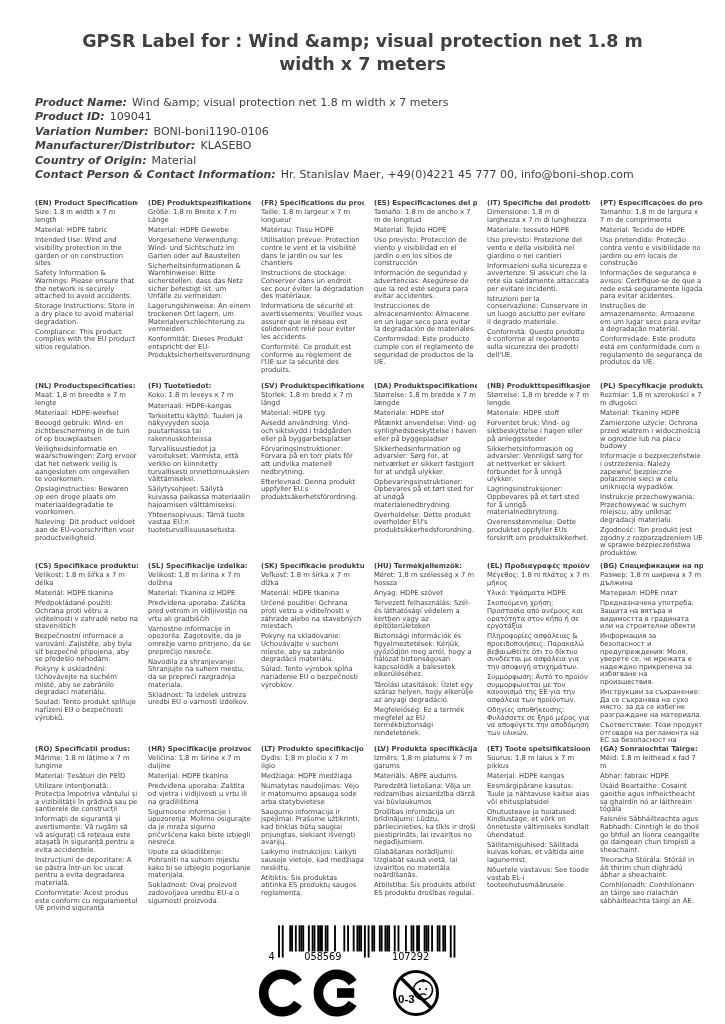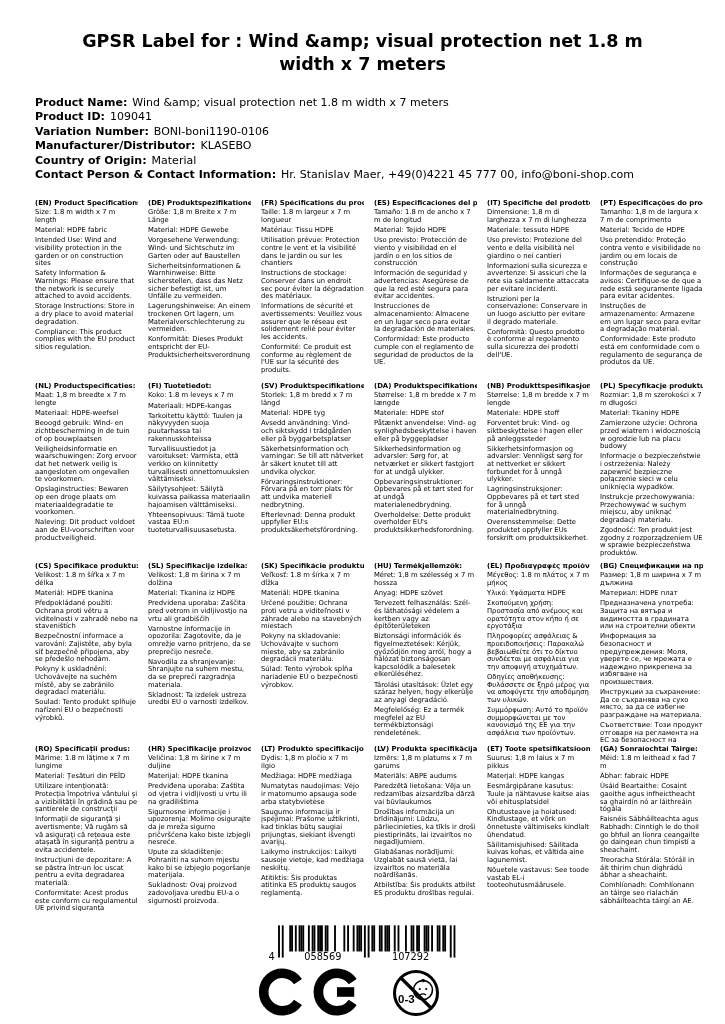--- a/index.html
+++ b/index.html
@@ -2,38 +2,38 @@
 <html><head>
 <meta charset="utf-8">
 <style>
   html, body { margin: 0; padding: 0; background: #ffffff; }
   .page {
     position: relative;
     width: 725px;
     height: 1024px;
     background: #ffffff;
     font-family: "Liberation Sans", sans-serif;
-    color: #000000;
+    color: #404040;
     overflow: hidden;
   }
   .title {
     margin: 30px 70px 0 70px;
     text-align: center;
     font-size: 17.5px;
     font-weight: bold;
     line-height: 1.3;
     font-family: "DejaVu Sans", "Liberation Sans", sans-serif;
   }
   .info {
     margin: 20px 0 0 35px;
     font-size: 11px;
     line-height: 14.6px;
     font-family: "DejaVu Sans", "Liberation Sans", sans-serif;
   }
-  .info-line .lbl { font-weight: bold; }
+  .info-line .lbl { font-weight: bold; font-style: italic; }
   .info-line .val { margin-left: 5px; }
   .grid {
     margin: 17px 0 0 35px;
     display: grid;
     grid-template-columns: repeat(6, 103px);
     grid-template-rows: 183px 180px 183px 165px;
     column-gap: 10px;
   }
   .block {
     overflow: hidden;
@@ -52,20 +52,21 @@
   .footer {
     margin-top: 14px;
     display: flex;
     flex-direction: column;
     align-items: center;
   }
   .barcode-wrap { display: flex; align-items: flex-end; }
   .symbols-row {
     margin-top: 5px;
     display: flex;
+    align-items: center;
     gap: 24px;
     transform: translateX(-14px);
   }
   svg { display: block; }
 </style>
 </head>
 <body>
 
 <div class="page">
 
@@ -151,21 +152,20 @@
         <p>Tarkoitettu käyttö: Tuulen ja näkyvyyden suoja puutarhassa tai rakennuskohteissa</p>
         <p>Turvallisuustiedot ja varoitukset: Varmista, että verkko on kiinnitetty turvallisesti onnettomuuksien välttämiseksi.</p>
         <p>Säilytysohjeet: Säilytä kuivassa paikassa materiaalin hajoamisen välttämiseksi.</p>
         <p>Yhteensopivuus: Tämä tuote vastaa EU:n tuoteturvallisuusasetusta.</p>
       </div>
       <div class="block">
         <h3>(SV) Produktspecifikationer:</h3>
         <p>Storlek: 1,8 m bredd x 7 m längd</p>
         <p>Material: HDPE tyg</p>
         <p>Avsedd användning: Vind- och siktskydd i trädgården eller på byggarbetsplatser</p>
-        <p>Säkerhetsinformation och varningar: Se till att nätverket är säkert knutet till att undvika olyckor.</p>
         <p>Förvaringsinstruktioner: Förvara på en torr plats för att undvika materiell nedbrytning.</p>
         <p>Efterlevnad: Denna produkt uppfyller EU:s produktsäkerhetsförordning.</p>
       </div>
       <div class="block">
         <h3>(DA) Produktspecifikationer:</h3>
         <p>Størrelse: 1,8 m bredde x 7 m længde</p>
         <p>Materiale: HDPE stof</p>
         <p>Påtænkt anvendelse: Vind- og synlighedsbeskyttelse i haven eller på byggepladser</p>
         <p>Sikkerhedsinformation og advarsler: Sørg for, at netværket er sikkert fastgjort for at undgå ulykker.</p>
         <p>Opbevaringsinstruktioner: Opbevares på et tørt sted for at undgå materialenedbrydning.</p>
@@ -223,22 +223,22 @@
         <p>Biztonsági információk és figyelmeztetések: Kérjük, győződjön meg arról, hogy a hálózat biztonságosan kapcsolódik a balesetek elkerüléséhez.</p>
         <p>Tárolási utasítások: Üzlet egy száraz helyen, hogy elkerülje az anyagi degradáció.</p>
         <p>Megfelelőség: Ez a termék megfelel az EU termékbiztonsági rendeletének.</p>
       </div>
       <div class="block">
         <h3>(EL) Προδιαγραφές προϊόντος:</h3>
         <p>Μέγεθος: 1.8 m πλάτος x 7 m μήκος</p>
         <p>Υλικό: Υφάσματα HDPE</p>
         <p>Σκοπούμενη χρήση: Προστασία από ανέμους και ορατότητα στον κήπο ή σε εργοτάξια</p>
         <p>Πληροφορίες ασφάλειας &amp; προειδοποιήσεις: Παρακαλώ βεβαιωθείτε ότι το δίκτυο συνδέεται με ασφάλεια για την αποφυγή ατυχημάτων.</p>
+        <p>Συμμόρφωση: Αυτό το προϊόν συμμορφώνεται με τον κανονισμό της ΕΕ για την ασφάλεια των προϊόντων.</p>
         <p>Οδηγίες αποθήκευσης: Φυλάσσετε σε ξηρό μέρος για να αποφύγετε την αποδόμηση των υλικών.</p>
-        <p>Συμμόρφωση: Αυτό το προϊόν συμμορφώνεται με τον κανονισμό της ΕΕ για την ασφάλεια των προϊόντων.</p>
       </div>
       <div class="block">
         <h3>(BG) Спецификации на продукта:</h3>
         <p>Размер: 1,8 m ширина x 7 m дължина</p>
         <p>Материал: HDPE плат</p>
         <p>Предназначена употреба: Защита на вятъра и видимостта в градината или на строителни обекти</p>
         <p>Информация за безопасност и предупреждения: Моля, уверете се, че мрежата е надеждно прикрепена за избягване на произшествия.</p>
         <p>Инструкции за съхранение: Да се съхранява на сухо място, за да се избегне разграждане на материала.</p>
         <p>Съответствие: Този продукт отговаря на регламента на ЕС за безопасност на продуктите.</p>
       </div>

